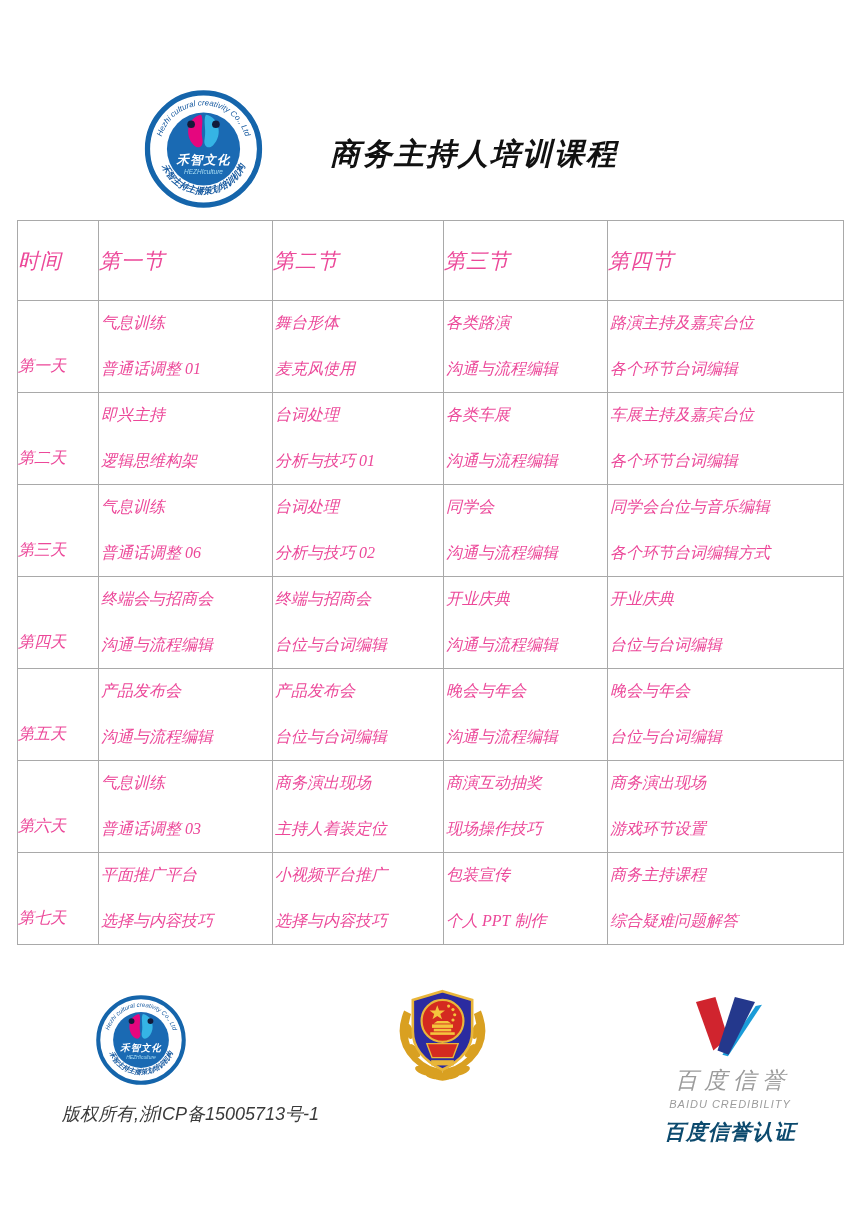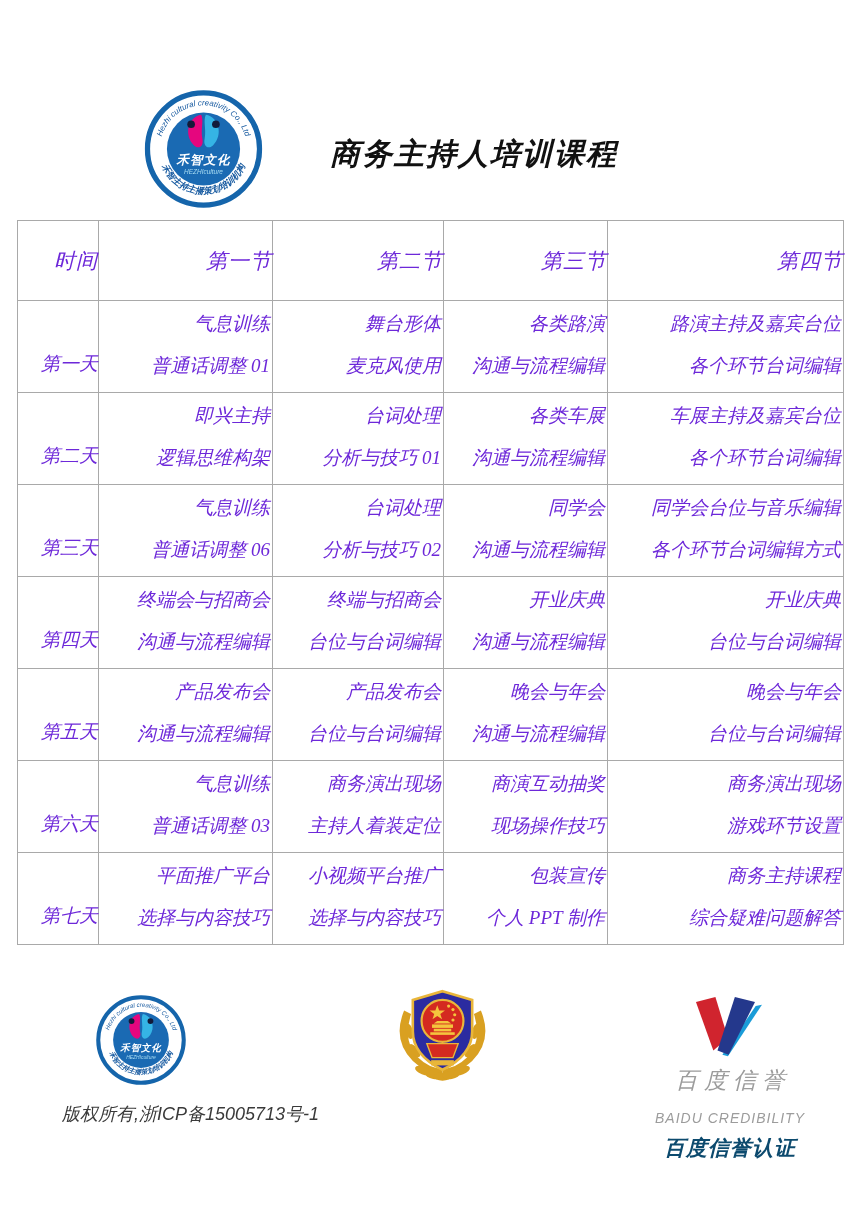--- a/index.html
+++ b/index.html
@@ -18,25 +18,25 @@
     font-size:30px; font-weight:bold; color:#111;
     letter-spacing:2px; white-space:nowrap;
   }
 
   
   table.course-table {
     position:absolute; left:17px; top:220px; width:826px;
     border-collapse:collapse; table-layout:fixed;
   }
   .course-table th, .course-table td {
-    border:1px solid #a9a9a9; text-align:right;
-    color:#6d28d9; font-weight:normal; background:#fff;
+    border:1px solid #a9a9a9; text-align:left;
+    color:#ec4899; font-weight:normal; background:#fff;
   }
   .course-table th { height:80px; font-size:21px; letter-spacing:1px; }
-  .course-table td { height:91px; font-size:19px; }
+  .course-table td { height:91px; font-size:16px; }
   td.day-cell { vertical-align:bottom; padding-bottom:15px; }
   td.course-cell { padding:0; vertical-align:top; }
   .cell-stack {
     display:flex; flex-direction:column; justify-content:space-between;
     height:91px; padding:12px 2px 14px;
   }
   .cell-line { line-height:1.2; white-space:nowrap; }
 
   
   .footer-logo { position:absolute; left:95px; top:995px; }
@@ -55,21 +55,21 @@
     text-align:center; white-space:nowrap; text-decoration:none;
   }
   .baidu-block {
     position:absolute; left:650px; top:995px; width:160px;
     text-align:center;
     font-family:"Liberation Sans","DejaVu Sans",sans-serif;
     text-decoration:none; display:block;
   }
   .baidu-v { display:block; margin:0 auto; }
   .baidu-title { font-size:23px; color:#9c9c9c; letter-spacing:6px; margin-top:4px; text-indent:6px; }
-  .baidu-sub { font-size:14px; color:#9c9c9c; letter-spacing:1px; margin-top:14px; }
+  .baidu-sub { font-size:11px; color:#9c9c9c; letter-spacing:1px; margin-top:2px; }
   .baidu-cert { font-size:21px; color:#0c4a6e; font-weight:600; margin-top:8px; letter-spacing:1px; }
 
   .hidden-defs { position:absolute; width:0; height:0; overflow:hidden; }
 </style>
 </head>
 <body>
 
 <svg class="hidden-defs" aria-hidden="true">
   <defs>
     <symbol id="hezhi-logo" viewBox="0 0 200 200">

